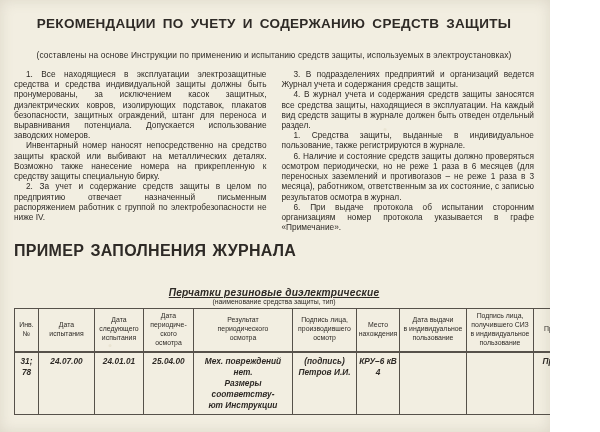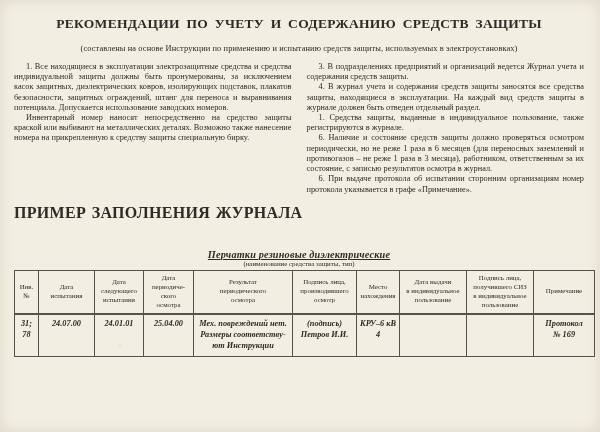--- a/index.html
+++ b/index.html
@@ -1,42 +1,42 @@
 <!DOCTYPE html>
 <html lang="ru"><head>
 <meta charset="utf-8">
 <style>
   html, body { margin: 0; padding: 0; }
   .page {
     position: relative;
-    width: 600px;
+    width: 550px;
     height: 432px;
     box-sizing: border-box;
     padding: 17px 16px 0 14px;
     background:
       radial-gradient(circle at 20% 80%, rgba(210,200,165,0.25) 0 1px, transparent 2px),
       radial-gradient(circle at 70% 30%, rgba(210,200,165,0.25) 0 1px, transparent 2px),
       #f2eee1;
     box-shadow: inset 0 0 14px rgba(120,110,90,0.18);
     color: #2e2a26;
-    font-family: Liberation Serif, serif;
+    font-family: Liberation Sans, sans-serif;
     overflow: hidden;
   }
   .doc-title {
     text-align: center;
     font-weight: bold;
     font-size: 13.5px;
     letter-spacing: 0.3px;
     word-spacing: 3px;
     line-height: 1.1;
   }
   .doc-subtitle {
     text-align: center;
     font-size: 8.4px;
-    margin-top: 12px;
+    margin-top: 18px;
     letter-spacing: 0.1px;
   }
   .columns {
     display: flex;
     gap: 15px;
     margin-top: 9px;
     font-size: 8.3px;
     line-height: 1.235;
     text-align: justify;
     justify-content: flex-end;
@@ -102,20 +102,21 @@
 
 <div class="page">
 
   <div class="doc-title">РЕКОМЕНДАЦИИ ПО УЧЕТУ И СОДЕРЖАНИЮ СРЕДСТВ ЗАЩИТЫ</div>
   <div class="doc-subtitle">(составлены на основе Инструкции по применению и испытанию средств защиты, используемых в электроустановках)</div>
 
   <div class="columns">
     <div class="col">
       <p>1. Все находящиеся в эксплуатации электрозащитные средства и средства индивидуальной защиты должны быть пронумерованы, за исключением касок защитных, диэлектрических ковров, изолирующих подставок, плакатов безопасности, защитных ограждений, штанг для переноса и выравнивания потенциала. Допускается использование заводских номеров.</p>
       <p>Инвентарный номер наносят непосредственно на средство защиты краской или выбивают на металлических деталях. Возможно также нанесение номера на прикрепленную к средству защиты специальную бирку.</p>
+      <p>2. За учет и содержание средств защиты в целом по предприятию отвечает назначенный письменным распоряжением работник с группой по электробезопасности не ниже IV.</p>
     </div>
     <div class="col">
       <p>3. В подразделениях предприятий и организаций ведется Журнал учета и содержания средств защиты.</p>
       <p>4. В журнал учета и содержания средств защиты заносятся все средства защиты, находящиеся в эксплуатации. На каждый вид средств защиты в журнале должен быть отведен отдельный раздел.</p>
       <p>1. Средства защиты, выданные в индивидуальное пользование, также регистрируются в журнале.</p>
       <p>6. Наличие и состояние средств защиты должно проверяться осмотром периодически, но не реже 1 раза в 6 месяцев (для переносных заземлений и противогазов – не реже 1 раза в 3 месяца), работником, ответственным за их состояние, с записью результатов осмотра в журнал.</p>
       <p>6. При выдаче протокола об испытании сторонним организациям номер протокола указывается в графе «Примечание».</p>
     </div>
   </div>
 

